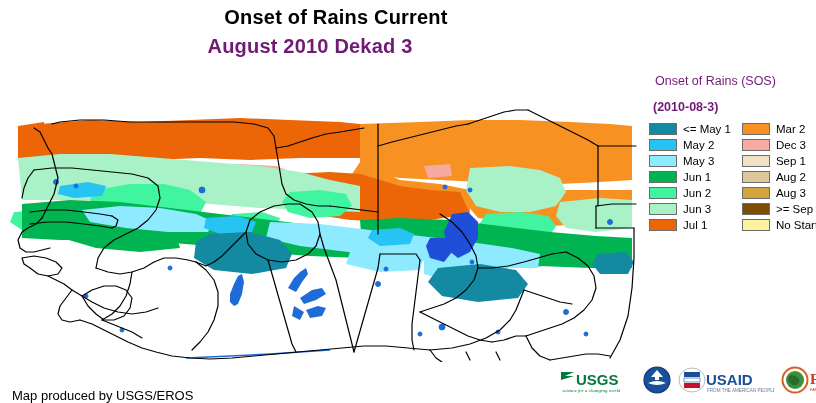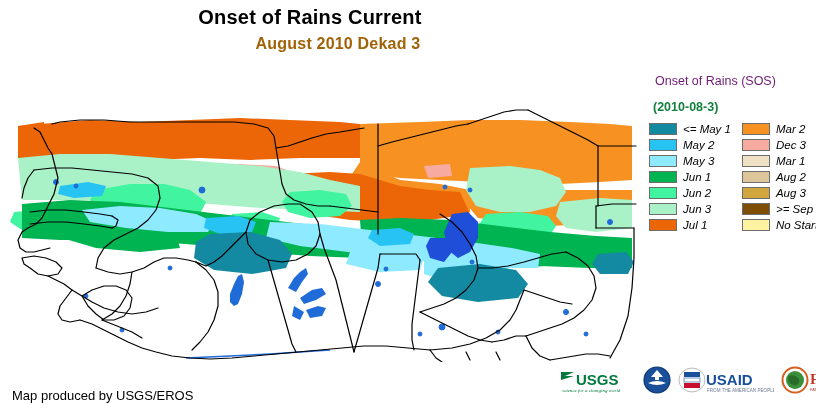--- a/index.html
+++ b/index.html
@@ -6,43 +6,43 @@
   body{
     width:816px;height:403px;background:#ffffff;
     font-family:"Liberation Sans", sans-serif;
     overflow:hidden;position:relative;
   }
   #root{position:relative;width:816px;height:403px;}
 
   
   .title-main{
     position:absolute;left:0;top:6px;width:620px;text-align:center;
-    font-size:20px;font-weight:bold;color:#000;letter-spacing:.2px;
+    font-size:20px;font-weight:bold;color:#000;letter-spacing:.2px;padding-left:26px;
   }
   .title-sub{
     position:absolute;left:0;top:35px;width:620px;text-align:center;
-    font-size:16px;font-weight:bold;color:#a16207;letter-spacing:.2px;padding-left:28px;
+    font-size:20px;font-weight:bold;color:#701a75;letter-spacing:.2px;
   }
 
   
   #map-panel{position:absolute;left:0;top:62px;width:640px;height:300px;}
   #map-svg{display:block;}
 
   
   #legend{position:absolute;left:645px;top:70px;width:171px;height:180px;}
   .legend-title{
     position:absolute;left:10px;top:4px;font-size:12.5px;font-weight:normal;color:#701a75;
     white-space:nowrap;
   }
   .legend-date{
-    position:absolute;left:8px;top:30px;font-size:12.5px;font-weight:bold;color:#15803d;
+    position:absolute;left:8px;top:30px;font-size:12.5px;font-weight:bold;color:#701a75;
     white-space:nowrap;
   }
   .legend-cols{position:absolute;left:4px;top:52px;display:flex;gap:11px;}
-  .legend-col{display:flex;flex-direction:column;gap:2px;font-style:italic;}
+  .legend-col{display:flex;flex-direction:column;gap:2px;}
   .legend-row{display:flex;align-items:center;height:14px;}
   .swatch{
     width:28px;height:12px;border:1px solid #6d6d6d;box-sizing:border-box;
     flex:0 0 auto;
   }
   .legend-label{
     margin-left:6px;font-size:11.5px;color:#000;white-space:nowrap;font-weight:500;
   }
 
   
@@ -330,21 +330,21 @@
         <div class="legend-row">
           <span class="swatch" style="background-color: rgb(247, 145, 33);"></span>
           <span class="legend-label">Mar 2</span>
         </div>
         <div class="legend-row">
           <span class="swatch" style="background-color: rgb(247, 170, 159);"></span>
           <span class="legend-label">Dec 3</span>
         </div>
         <div class="legend-row">
           <span class="swatch" style="background-color: rgb(240, 224, 196);"></span>
-          <span class="legend-label">Mar 1</span>
+          <span class="legend-label">Sep 1</span>
         </div>
         <div class="legend-row">
           <span class="swatch" style="background-color: rgb(221, 199, 154);"></span>
           <span class="legend-label">Aug 2</span>
         </div>
         <div class="legend-row">
           <span class="swatch" style="background-color: rgb(209, 166, 60);"></span>
           <span class="legend-label">Aug 3</span>
         </div>
         <div class="legend-row">

